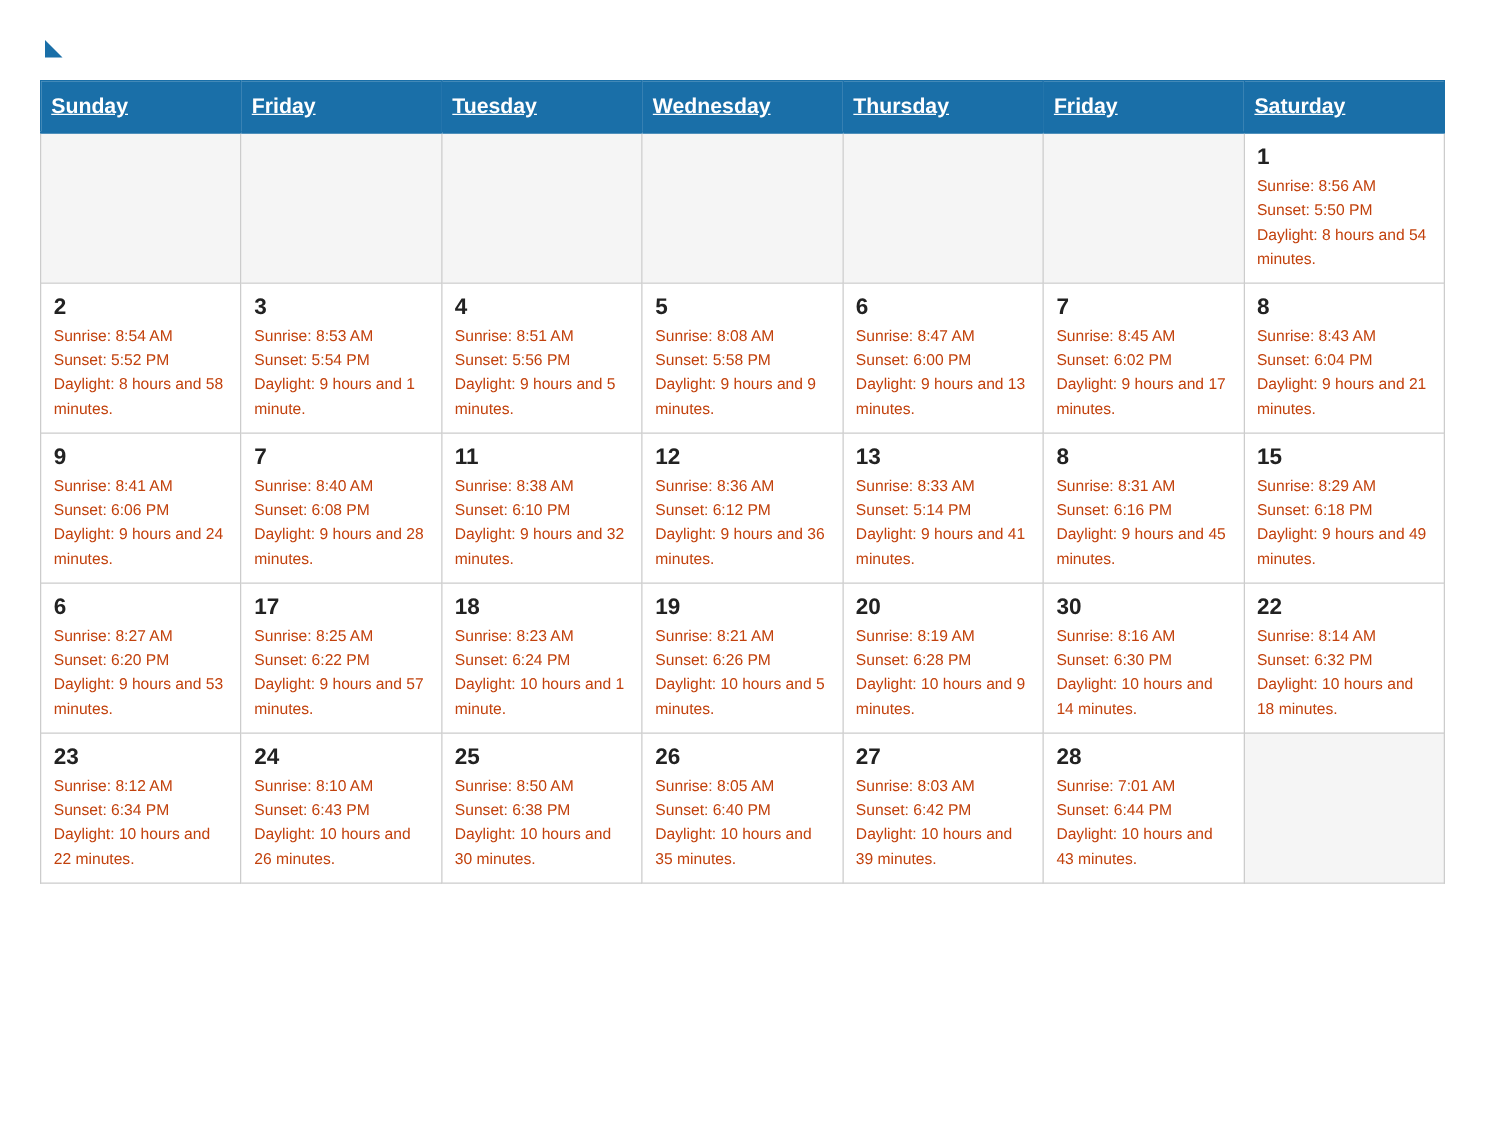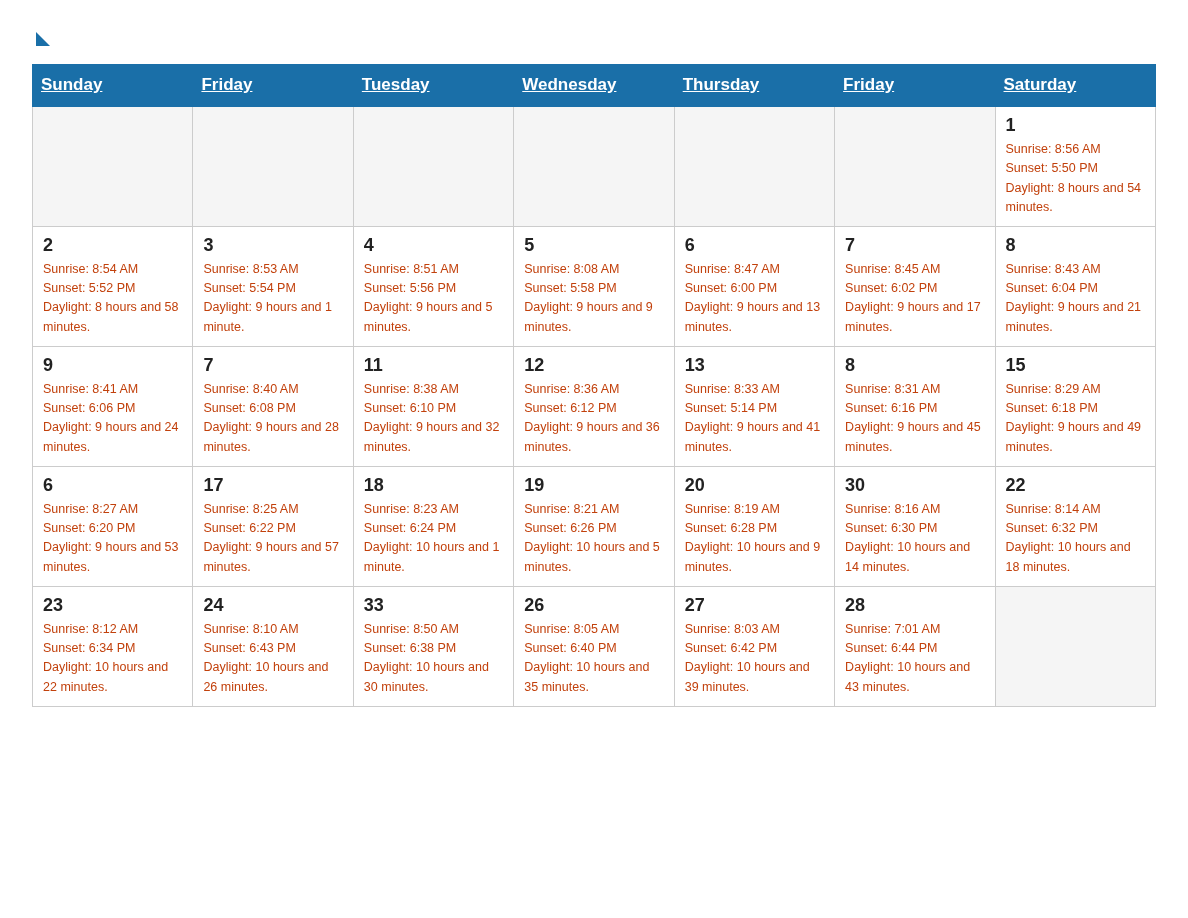--- a/index.html
+++ b/index.html
@@ -292,21 +292,21 @@
 Sunset: 6:34 PM
 Daylight: 10 hours and 22 minutes.</div>
         </td>
         <td>
           <span class="day-number">24</span>
           <div class="day-info">Sunrise: 8:10 AM
 Sunset: 6:43 PM
 Daylight: 10 hours and 26 minutes.</div>
         </td>
         <td>
-          <span class="day-number">33</span>
+          <span class="day-number">25</span>
           <div class="day-info">Sunrise: 8:50 AM
 Sunset: 6:38 PM
 Daylight: 10 hours and 30 minutes.</div>
         </td>
         <td>
           <span class="day-number">26</span>
           <div class="day-info">Sunrise: 8:05 AM
 Sunset: 6:40 PM
 Daylight: 10 hours and 35 minutes.</div>
         </td>

